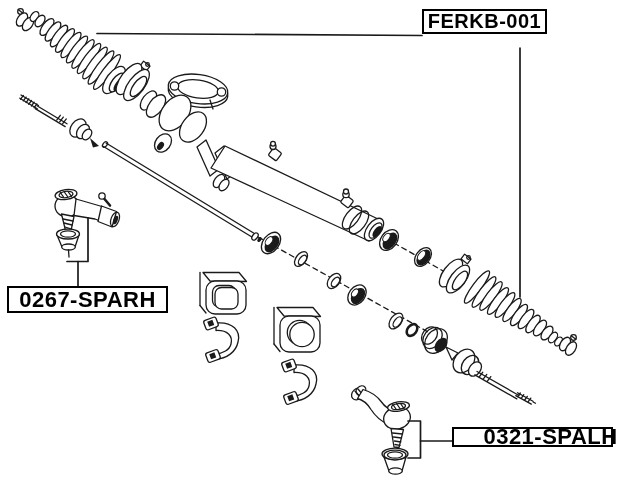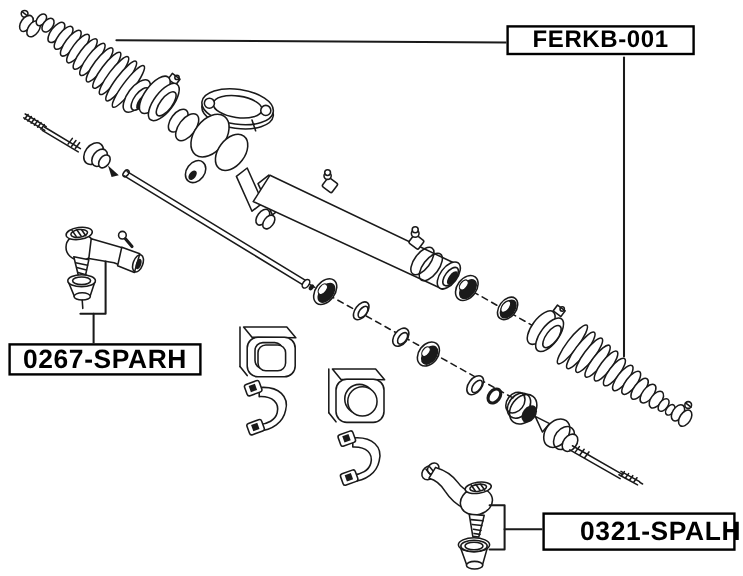--- a/index.html
+++ b/index.html
@@ -294,18 +294,18 @@
   <g>
     <polyline points="88,218 88,261.5 67,261.5" class="ld"></polyline>
     <line x1="78" y1="261.5" x2="78" y2="286" class="ld"></line>
   </g>
   <g>
     <polyline points="408,421 420.5,421 420.5,458 408,458" class="ld"></polyline>
     <line x1="420.5" y1="441" x2="452" y2="441" class="ld"></line>
   </g>
 </svg>
 
-  <div class="plabel" style="left:422px;top:21px;width:157px;height:25px;font-size:20px;">FERKB-001</div>
+  <div class="plabel" style="left:422px;top:9px;width:125px;height:25px;font-size:20px;">FERKB-001</div>
 
   <div class="plabel" style="left:7px;top:286px;width:161px;height:27px;font-size:22px;">0267-SPARH</div>
 
-  <div class="plabel" style="left:452px;top:427px;width:161px;height:32px;font-size:22px;padding-left:36px;">0321-SPALH</div>
+  <div class="plabel" style="left:452px;top:427px;width:161px;height:20px;font-size:22px;padding-left:36px;">0321-SPALH</div>
 </div>
 
 </body></html>

